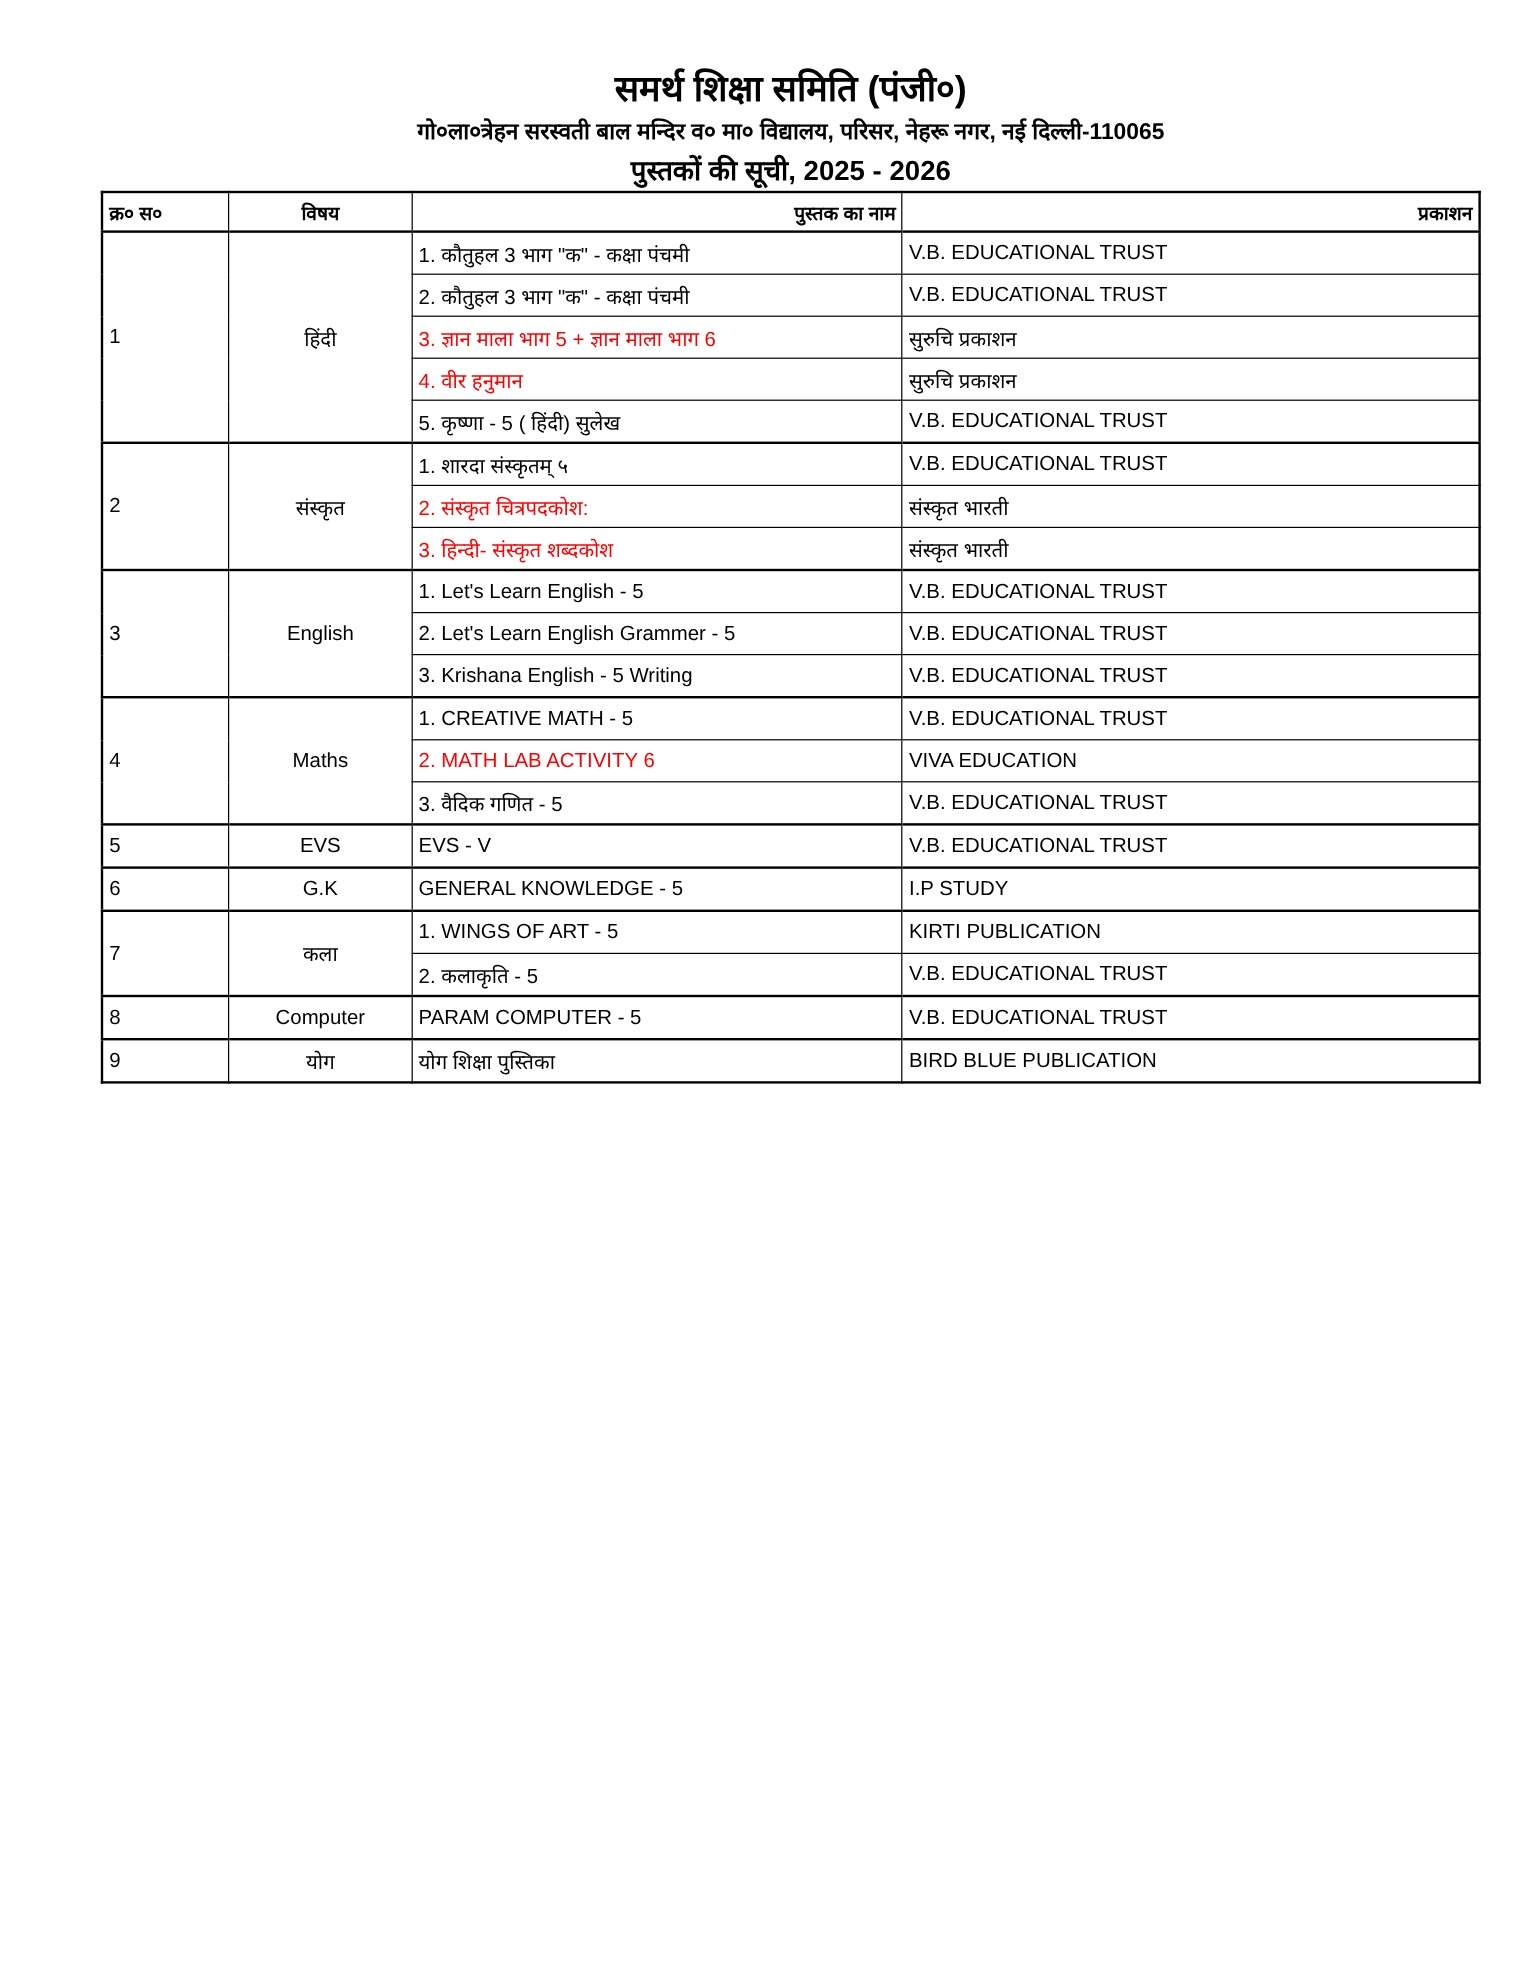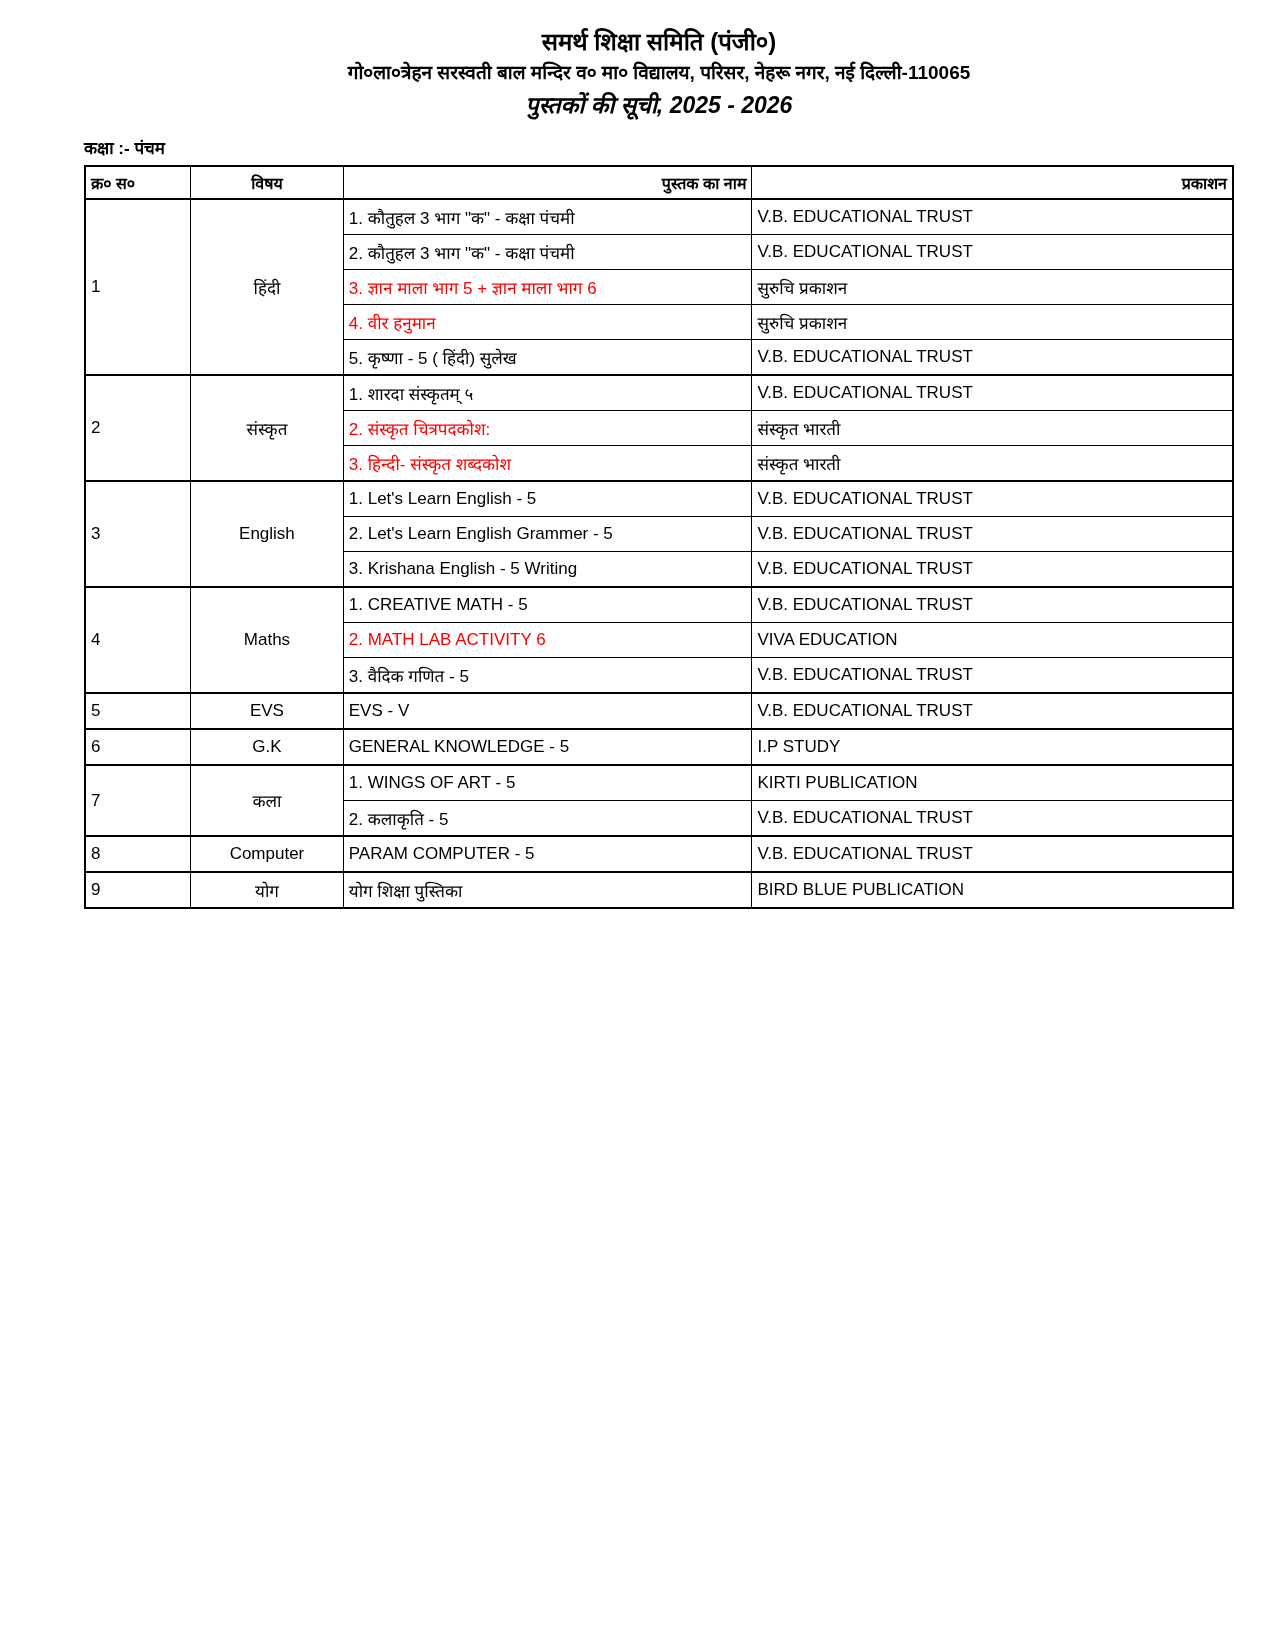--- a/index.html
+++ b/index.html
@@ -14,34 +14,34 @@
     color: #000000;
     box-sizing: border-box;
     position: relative;
   }
   .page {
     padding: 26px 41px 0 84px; 
     box-sizing: border-box;
   }
   .doc-header { text-align: center; }
   .doc-title {
-    font-size: 24px;
+    font-size: 30px;
     font-weight: bold;
     line-height: 1.35;
+    margin-top: 29px;
   }
   .doc-subtitle {
     font-size: 19px;
     font-weight: bold;
     line-height: 1.55;
   }
   .doc-list-title {
     font-size: 23px;
     font-weight: bold;
     line-height: 1.5;
-    font-style: italic;
   }
   .class-label {
     font-size: 17px;
     font-weight: bold;
     margin-top: 14px;
     margin-bottom: 6px;
     text-align: left;
   }
   table.book-table {
     border-collapse: collapse;
@@ -78,21 +78,20 @@
 <body>
 
 <div class="page">
 
   <div class="doc-header">
     <div class="doc-title">समर्थ शिक्षा समिति (पंजी०)</div>
     <div class="doc-subtitle">गो०ला०त्रेहन सरस्वती बाल मन्दिर व० मा० विद्यालय, परिसर, नेहरू नगर, नई दिल्ली-110065</div>
     <div class="doc-list-title">पुस्तकों की सूची, 2025 - 2026</div>
   </div>
 
-  <div class="class-label">कक्षा :- पंचम</div>
 
   <table class="book-table">
     <colgroup>
       <col style="width: 9.2%">
       <col style="width: 13.3%">
       <col style="width: 35.6%">
       <col style="width: 41.9%">
     </colgroup>
     <thead>
       <tr>

